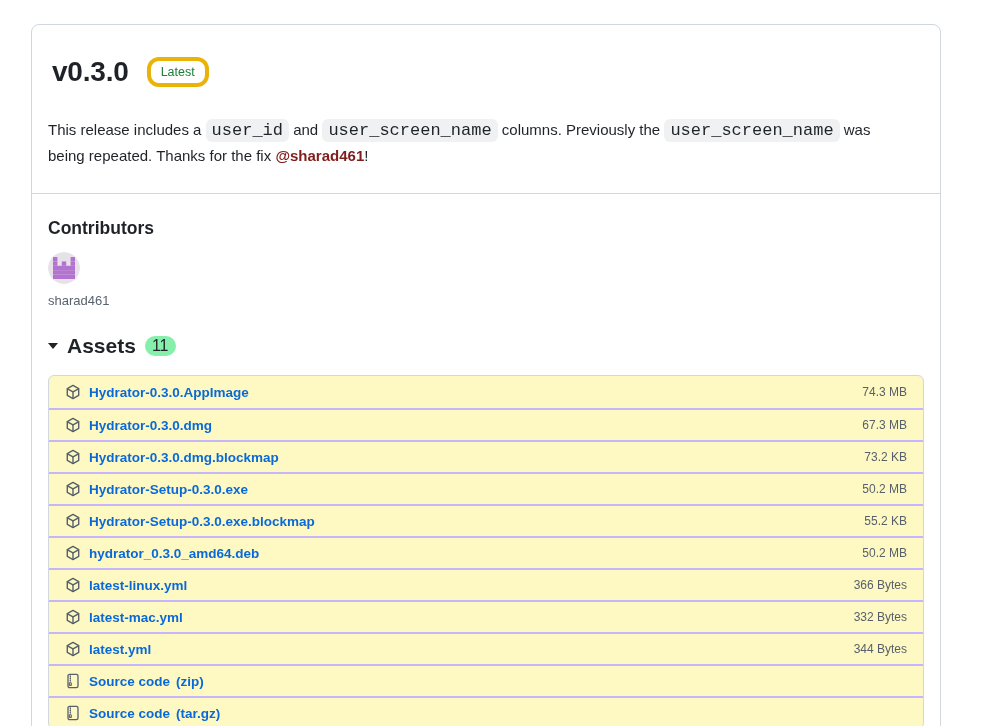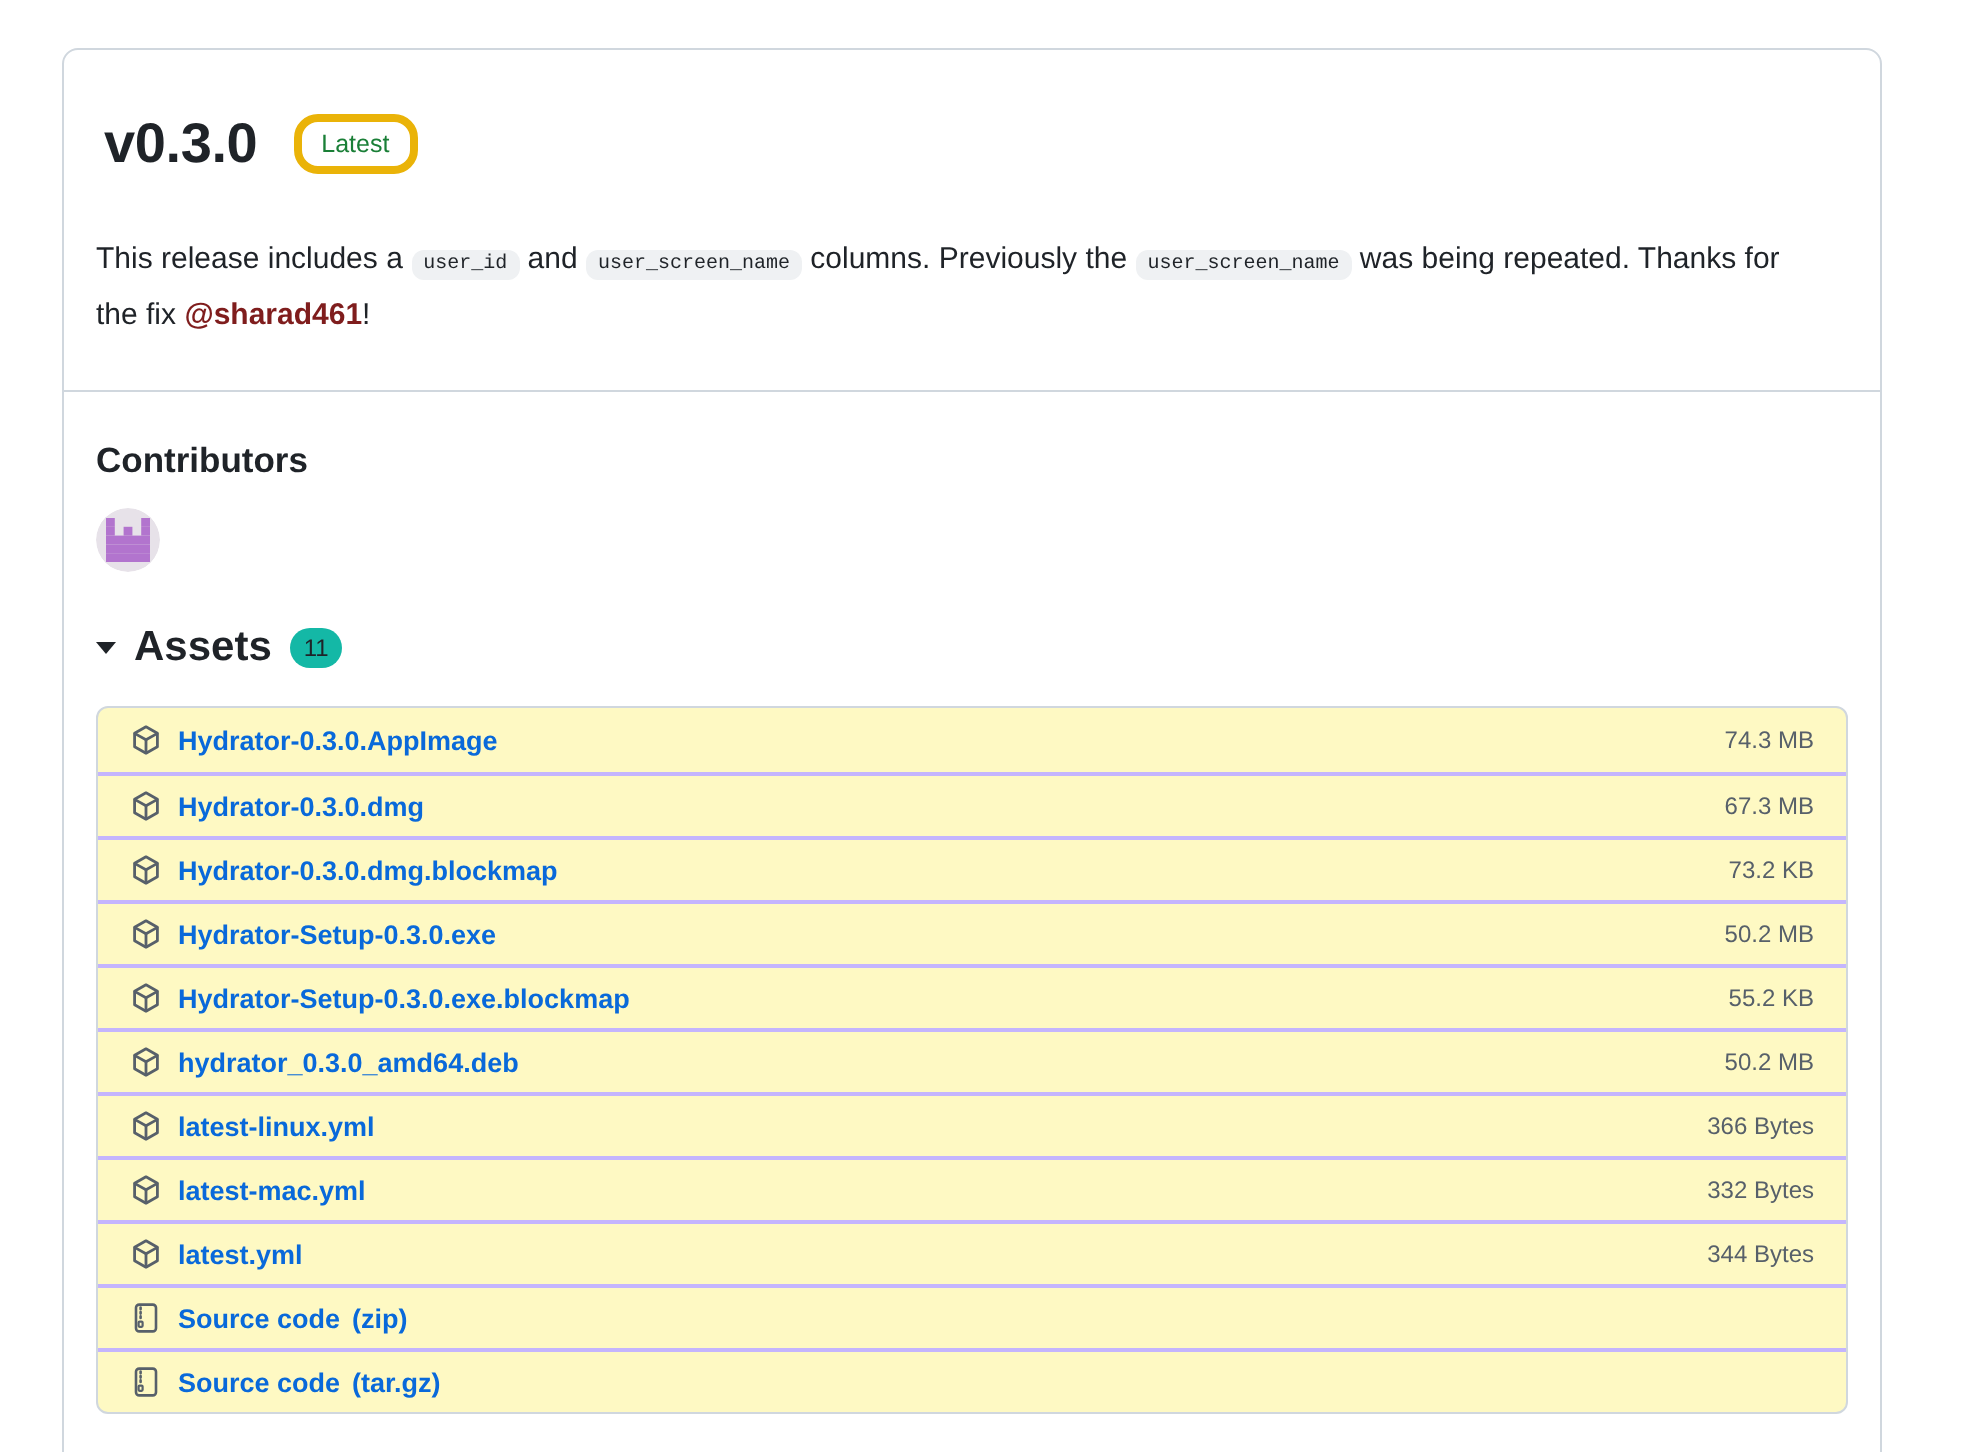--- a/index.html
+++ b/index.html
@@ -46,21 +46,21 @@
   }
   .release-body {
     margin: 24px 0 0 0;
     padding: 0 16px;
     font-size: 15px;
     line-height: 25px;
     max-width: 895px;
   }
   .release-body code {
     font-family: "Liberation Mono", "DejaVu Sans Mono", monospace;
-    font-size: 10px;
+    font-size: 17px;
     background: #eff1f3;
     border-radius: 6px;
     padding: 2px 6px;
     white-space: nowrap;
   }
   .release-body .mention {
     font-weight: 700;
     color: #7f1d1d;
     cursor: pointer;
   }
@@ -106,24 +106,24 @@
     margin-right: 9px;
   }
   .assets-label {
     font-size: 21px;
     font-weight: 700;
     line-height: 22px;
     text-align: right;
   }
   .assets-counter {
     margin-left: 9px;
-    background: #14b8a6;
+    background: #86efac;
     color: #1f2328;
     border-radius: 2em;
-    font-size: 12px;
+    font-size: 16px;
     font-weight: 500;
     line-height: 18px;
     padding: 1px 7px;
   }
   
   .assets-table {
     margin-top: 18px;
     border: 1px solid #d0d7de;
     border-radius: 6px;
     overflow: hidden;
@@ -191,20 +191,21 @@
           <rect x="5" y="9.4" width="4.4" height="4.4"></rect>
           <rect x="13.8" y="9.4" width="4.4" height="4.4"></rect>
           <rect x="22.6" y="9.4" width="4.4" height="4.4"></rect>
           <rect x="5" y="13.8" width="22" height="4.4"></rect>
           <rect x="5" y="18.2" width="22" height="4.4"></rect>
           <rect x="5" y="22.6" width="22" height="4.4"></rect>
         </g>
       </svg>
     </span>
 
+    <div class="contributor-name">sharad461</div>
 
     <div class="assets-summary">
       <span class="caret-down"></span>
       <span class="assets-label">Assets</span>
       <span class="assets-counter">11</span>
     </div>
 
     <div class="assets-table">
   <div class="asset-row">
     <span class="asset-icon">

